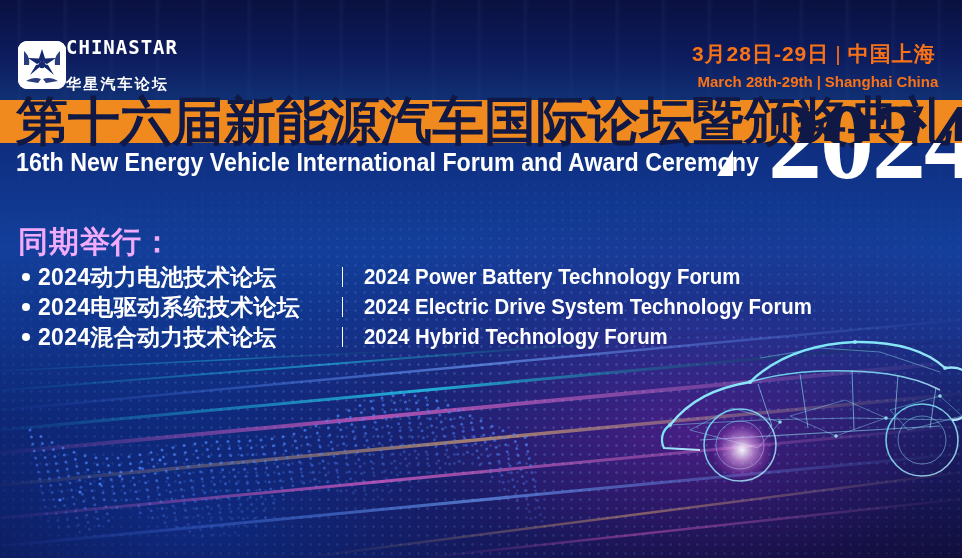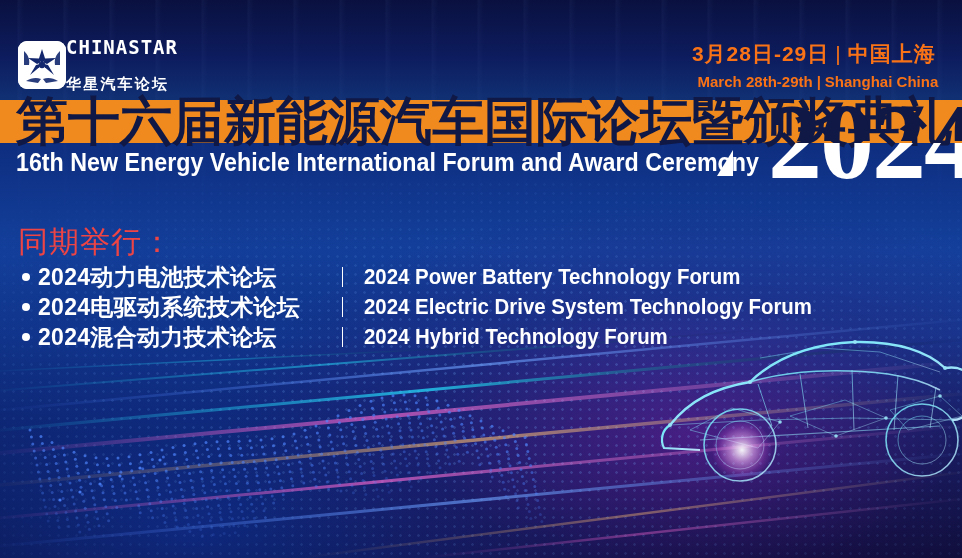--- a/index.html
+++ b/index.html
@@ -127,21 +127,21 @@
   .year-bottom {
     position:absolute; right:0; top:0;
     color:#ffffff;
     -webkit-clip-path: inset(55px 0 0 0);
             clip-path: inset(55px 0 0 0);
   }
 
   
   .held-title {
     position:absolute; left:18px; top:222px;
-    color:#ef4444; font-size:30px; font-weight:400; letter-spacing:1px;
+    color:#f0abfc; font-size:30px; font-weight:700; letter-spacing:1px;
     z-index:4;
   }
   .forum-list {
     position:absolute; left:22px; top:262px;
     z-index:4;
     text-align:center;
   }
   .forum-row {
     display:flex; align-items:center; height:30px; color:#fff;
     white-space:nowrap;

